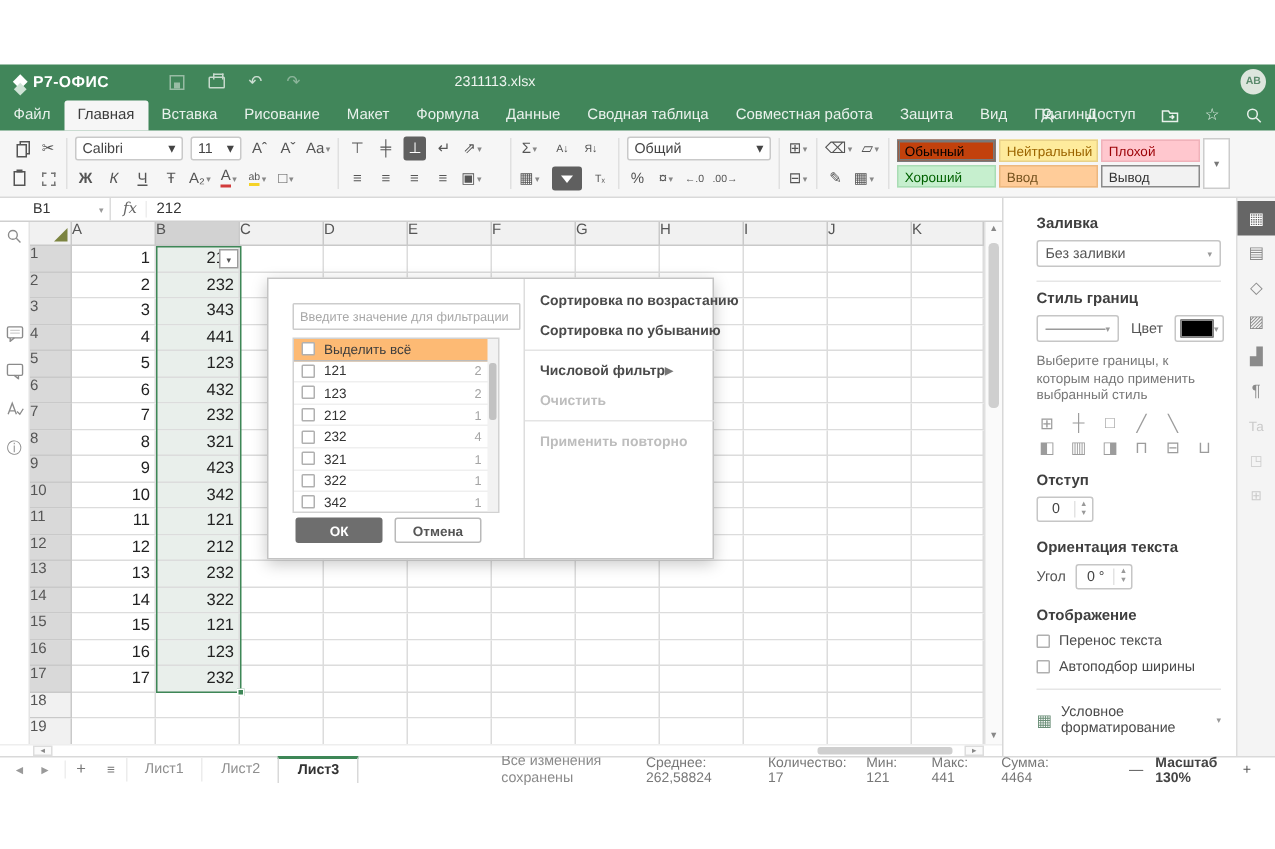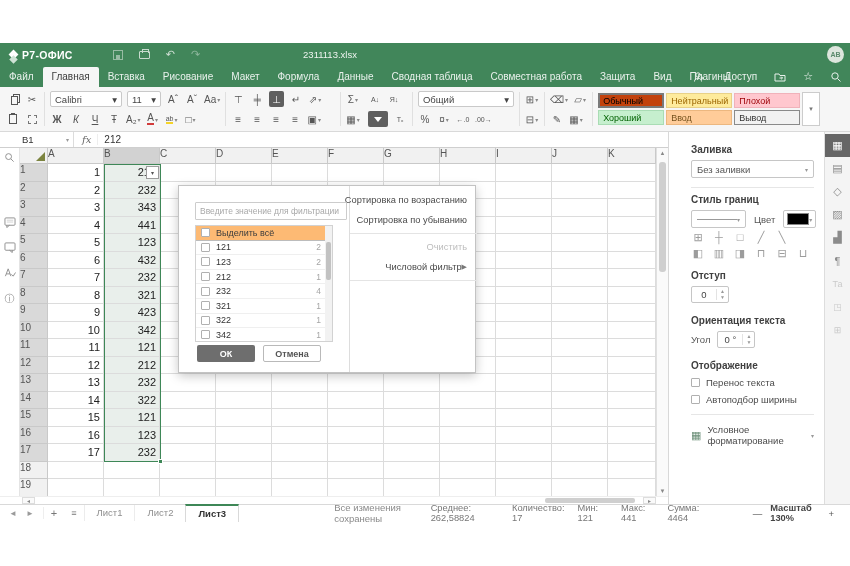--- a/index.html
+++ b/index.html
@@ -149,21 +149,21 @@
   .fl-row .val { flex:1; }
   .fl-row .cnt { color:#a5a5a5; font-size:8.5px; padding-right:6px; }
   .fl-row.hdr { background:#fdba74; border-bottom:1px solid #bcbcbc; color:#3d3d3d; }
   .fl-scroll { position:absolute; right:0; top:0; bottom:0; width:7px; background:#f2f2f2; }
   .fl-thumb { position:absolute; right:1px; top:16px; width:5px; height:38px; background:#c2c2c2; border-radius:2px; }
   .dlg-btns { position:absolute; bottom:10px; left:18px; display:flex; gap:8px; }
   .btn { width:58px; height:17px; border-radius:2px; font-size:9px; display:flex; align-items:center; justify-content:center; }
   .btn.ok { background:#6e6e6e; color:#fff; font-weight:bold; }
   .btn.cancel { background:#fff; border:1px solid #b9b9b9; color:#555; font-weight:bold; }
   .dlg-right { width:128px; border-left:1px solid #ddd; padding-top:4px; }
-  .dm-item { padding:5px 10px; font-size:9.3px; color:#4a4a4a; display:flex; justify-content:flex-end; align-items:center; white-space:nowrap; }
+  .dm-item { padding:5px 10px; font-size:9.3px; color:#4a4a4a; display:flex; justify-content:flex-start; align-items:center; white-space:nowrap;font-weight:bold; }
   .dm-item.dis { color:#bdbdbd; }
   .dm-div { height:1px; background:#e4e4e4; margin:3px 0; }
   .dm-sub { font-size:7px; color:#777; }
 </style>
 </head>
 <body>
 
 <div class="app">
 
   <div class="topbar">
@@ -693,20 +693,21 @@
         <div class="p-sel line-sel">
             <span class="line-sample"></span>
             <span class="car">▾</span>
           </div>
         <span>Цвет</span>
         <div class="p-sel" style="width:36px;padding:0 3px;">
             <span class="swatch"></span>
             <span class="car">▾</span>
           </div>
       </div>
+      <div class="hint">Выберите границы, к которым надо применить выбранный стиль</div>
       <div id="brow1" class="bgrid">
           <span>⊞</span>
           <span>┼</span>
           <span>□</span>
           <span>╱</span>
           <span>╲</span>
         </div>
       <div id="brow2" class="bgrid">
           <span>◧</span>
           <span>▥</span>
@@ -846,24 +847,27 @@
       </div>
     </div>
     <div id="dmenu" class="dlg-right">
         <div class="dm-item">
           <span>Сортировка по возрастанию</span>
         </div>
         <div class="dm-item">
           <span>Сортировка по убыванию</span>
         </div>
         <div class="dm-div"></div>
-        <div class="dm-item dis">
-          <span>Очистить</span>
-        </div>
         <div class="dm-item">
           <span>Числовой фильтр</span>
           <span class="dm-sub">▶</span>
         </div>
+        <div class="dm-item dis">
+          <span>Очистить</span>
+        </div>
         <div class="dm-div"></div>
+        <div class="dm-item dis">
+          <span>Применить повторно</span>
+        </div>
       </div>
   </div>
 
 </div>
 
 </body></html>

